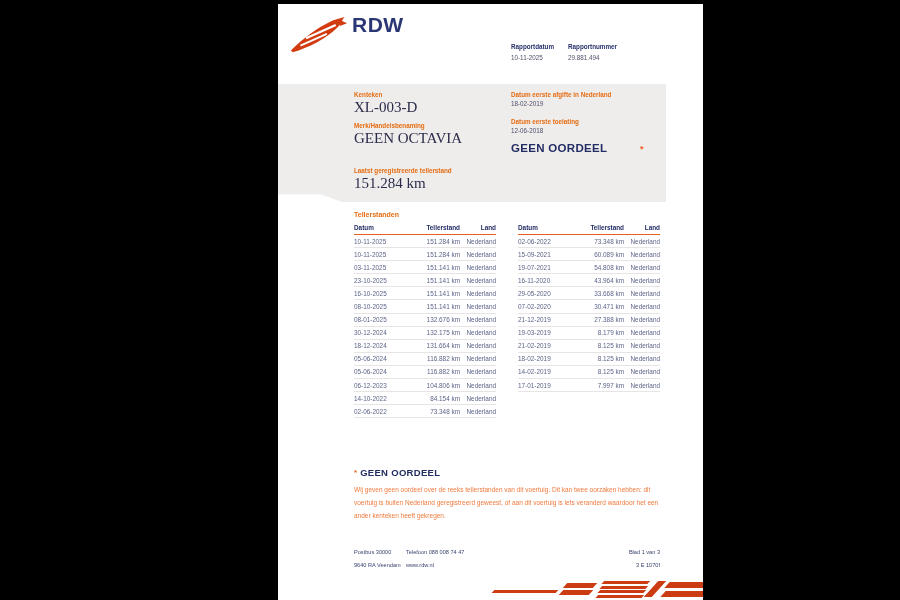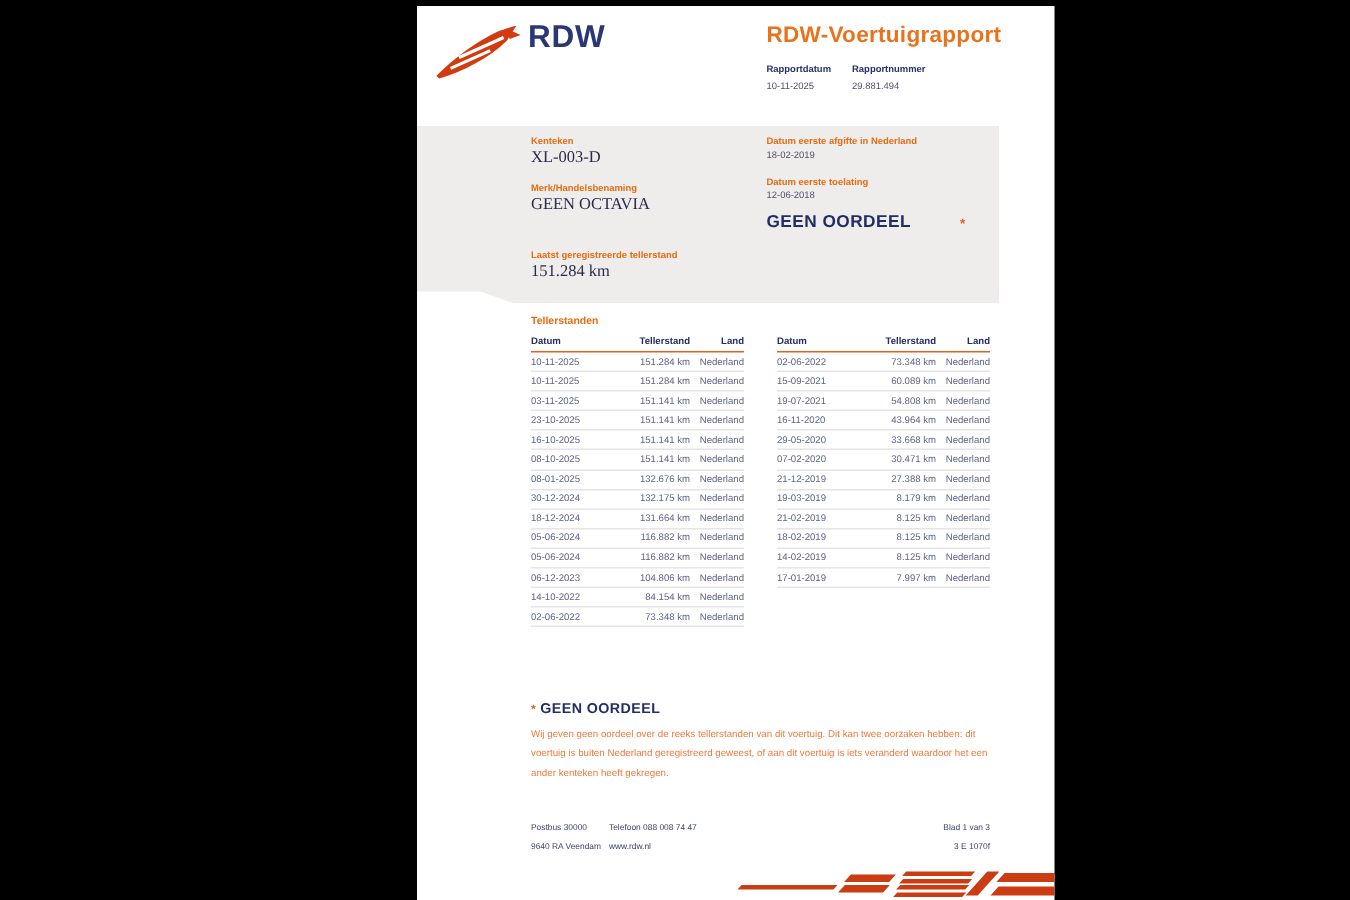--- a/index.html
+++ b/index.html
@@ -30,21 +30,21 @@
   .meta-label{font-size:6.3px;font-weight:bold;color:#27306a;}
   .meta-value{font-size:6.3px;color:#50506a;margin-top:4px;}
   
   .summary{
     position:absolute;left:0;top:84px;width:388px;height:118px;
     background:#efecec;
     clip-path:polygon(0 0,100% 0,100% 100%,16.5% 100%,11% 93.5%,0 93.5%);
   }
   .f{position:absolute;}
   .flabel{font-size:6.3px;font-weight:bold;color:#e56d12;}
-  .fbig{font-family:"Liberation Serif", serif;font-size:11px;color:#2b2b4a;}
+  .fbig{font-family:"Liberation Serif", serif;font-size:15px;color:#2b2b4a;}
   .fsmall{font-size:6.3px;color:#50506a;}
   .verdict{
     position:absolute;left:233px;top:58px;
     font-size:11.5px;font-weight:bold;color:#222d63;letter-spacing:.3px;
   }
   .verdict-star{position:absolute;left:362px;top:60px;font-size:9px;font-weight:bold;color:#e8601c;}
   
   .section-heading{
     position:absolute;left:76px;top:211px;
     font-size:7px;font-weight:bold;color:#e56d12;
@@ -103,21 +103,20 @@
   <div class="page">
 
     <svg class="logo" viewBox="0 0 64 42" aria-hidden="true">
       <path d="M1 37 C14 24 30 12 47 4 L60 0 L53 11 C40 24 20 34 3 39 Z" fill="#d23b10"></path>
       <path d="M52 2 L63 7 L55 10 Z" fill="#d23b10"></path>
       <rect x="16" y="15" width="36" height="2.4" fill="#ffffff" transform="rotate(-24 34 16)"></rect>
       <rect x="10" y="24" width="32" height="2.2" fill="#ffffff" transform="rotate(-24 26 25)"></rect>
     </svg>
     <div class="wordmark">RDW</div>
 
-    <h1 class="report-title">RDW-Voertuigrapport</h1>
 
     <div class="meta">
       <div class="meta-col">
         <div class="meta-label">Rapportdatum</div>
         <div class="meta-value">10-11-2025</div>
       </div>
       <div class="meta-col">
         <div class="meta-label">Rapportnummer</div>
         <div class="meta-value">29.881.494</div>
       </div>

